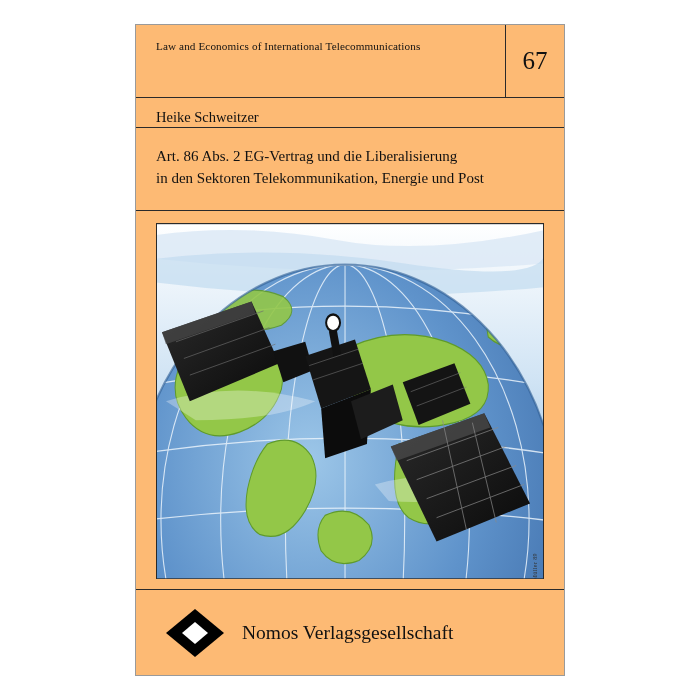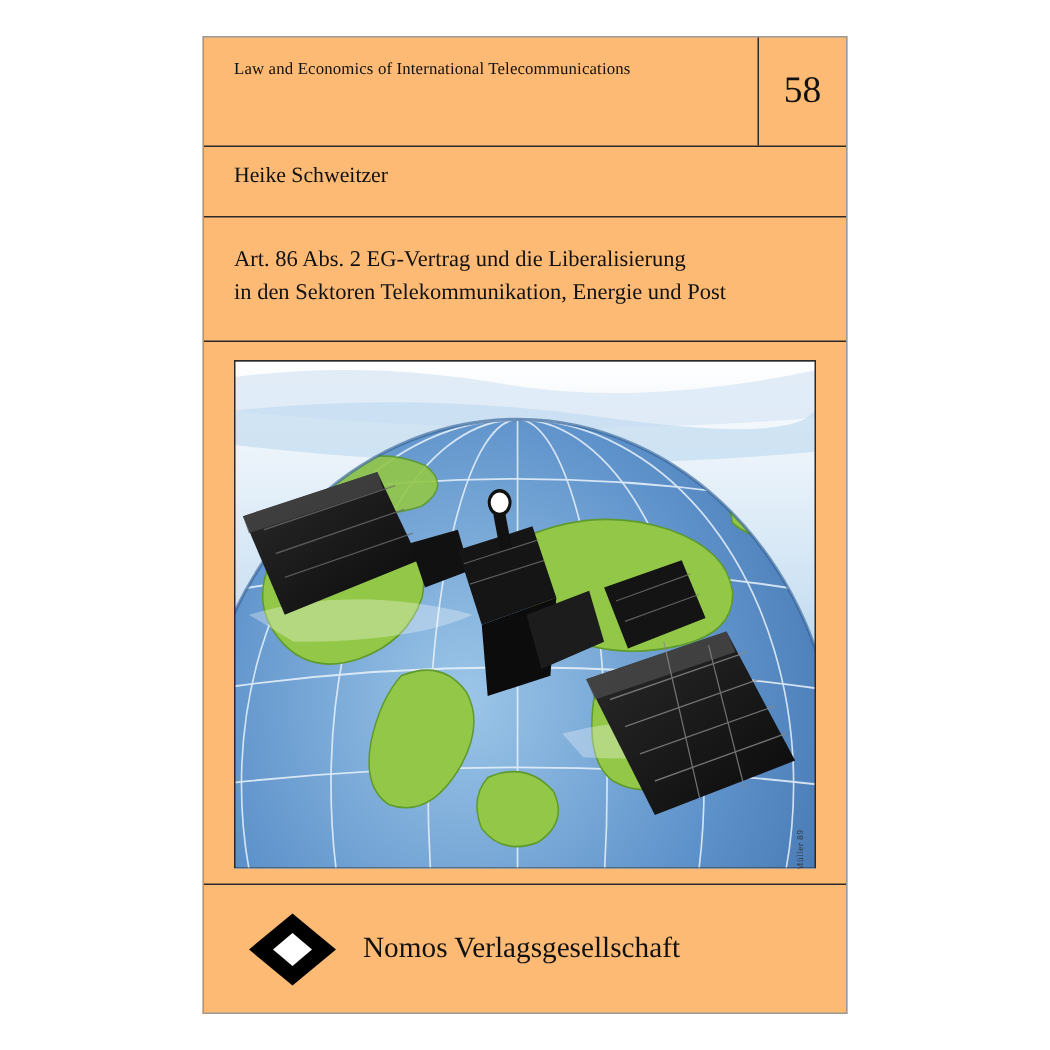--- a/index.html
+++ b/index.html
@@ -56,21 +56,21 @@
     justify-content: center;
   }
   .series-number {
     font-size: 25px;
     color: #111;
   }
 
   
   .author-band {
     border-bottom: 1px solid #2a2a2a;
-    padding: 11px 20px 18px 20px;
+    padding: 11px 20px 1px 20px;
   }
   .author-name {
     font-size: 14.5px;
     color: #111;
   }
 
   
   .title-band {
     border-bottom: 1px solid #2a2a2a;
     padding: 20px 20px 24px 20px;
@@ -154,21 +154,21 @@
 </head>
 <body>
 
 <div class="book-cover">
 
   <div class="series-band">
     <div class="series-titles">
       <div class="series-line">Law and Economics of International Telecommunications</div>
     </div>
     <div class="series-number-cell">
-      <span class="series-number">58</span>
+      <span class="series-number">67</span>
     </div>
   </div>
 
   <div class="author-band">
     <div class="author-name">Heike Schweitzer</div>
   </div>
 
 
   <div class="subtitle-band">
     <div class="subtitle-line">Art. 86 Abs. 2 EG-Vertrag und die Liberalisierung</div>

